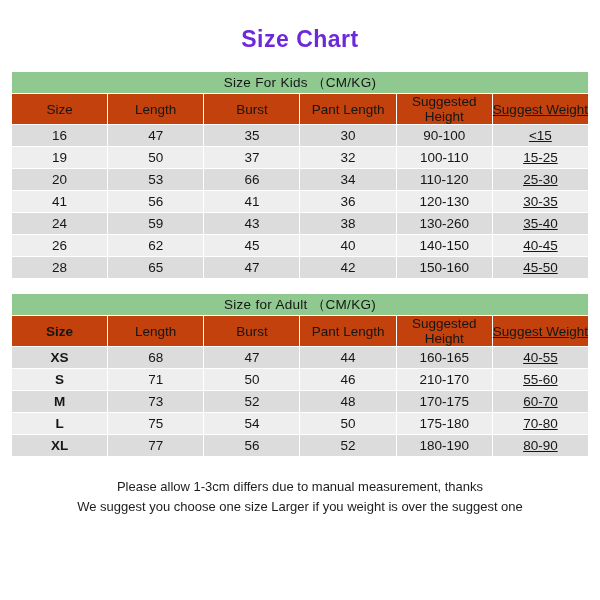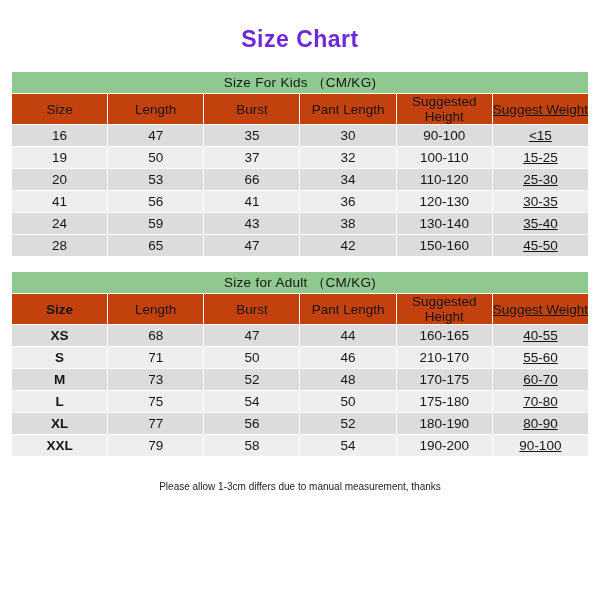--- a/index.html
+++ b/index.html
@@ -69,21 +69,21 @@
   .c-height { width: 152px; }
   .c-weight { width: 148px; text-decoration: underline; }
   .adult td.c-size { font-weight: bold; }
   .adult td { height: 24px; font-size: 14px; }
   .adult .hdr td { height: 24px; }
   .gap { height: 14px; }
   .notes {
     margin: 20px auto 0 auto;
     width: 560px;
     text-align: center;
-    font-size: 10px;
+    font-size: 13px;
     line-height: 20px;
     color: #1d1d1d;
   }
   .notes div { white-space: nowrap; }
 </style>
 </head>
 <body>
 
 <div class="page">
 
@@ -132,22 +132,30 @@
         <td class="c-burst">41</td>
         <td class="c-pant">36</td>
         <td class="c-height">120-130</td>
         <td class="c-weight">30-35</td>
       </tr>
       <tr class="rowA">
         <td class="c-size">24</td>
         <td class="c-len">59</td>
         <td class="c-burst">43</td>
         <td class="c-pant">38</td>
-        <td class="c-height">130-140</td>
+        <td class="c-height">130-260</td>
         <td class="c-weight">35-40</td>
+      </tr>
+      <tr class="rowB">
+        <td class="c-size">26</td>
+        <td class="c-len">62</td>
+        <td class="c-burst">45</td>
+        <td class="c-pant">40</td>
+        <td class="c-height">140-150</td>
+        <td class="c-weight">40-45</td>
       </tr>
       <tr class="rowA">
         <td class="c-size">28</td>
         <td class="c-len">65</td>
         <td class="c-burst">47</td>
         <td class="c-pant">42</td>
         <td class="c-height">150-160</td>
         <td class="c-weight">45-50</td>
       </tr>
     </tbody>
@@ -201,28 +209,21 @@
         <td class="c-weight">70-80</td>
       </tr>
       <tr class="rowA">
         <td class="c-size">XL</td>
         <td class="c-len">77</td>
         <td class="c-burst">56</td>
         <td class="c-pant">52</td>
         <td class="c-height">180-190</td>
         <td class="c-weight">80-90</td>
       </tr>
-      <tr class="rowB">
-        <td class="c-size">XXL</td>
-        <td class="c-len">79</td>
-        <td class="c-burst">58</td>
-        <td class="c-pant">54</td>
-        <td class="c-height">190-200</td>
-        <td class="c-weight">90-100</td>
-      </tr>
     </tbody>
   </table>
 
   <div class="notes">
     <div>Please allow 1-3cm differs due to manual measurement, thanks</div>
+    <div>We suggest you choose one size Larger if you weight is over the suggest one</div>
   </div>
 
 </div>
 
 </body></html>

